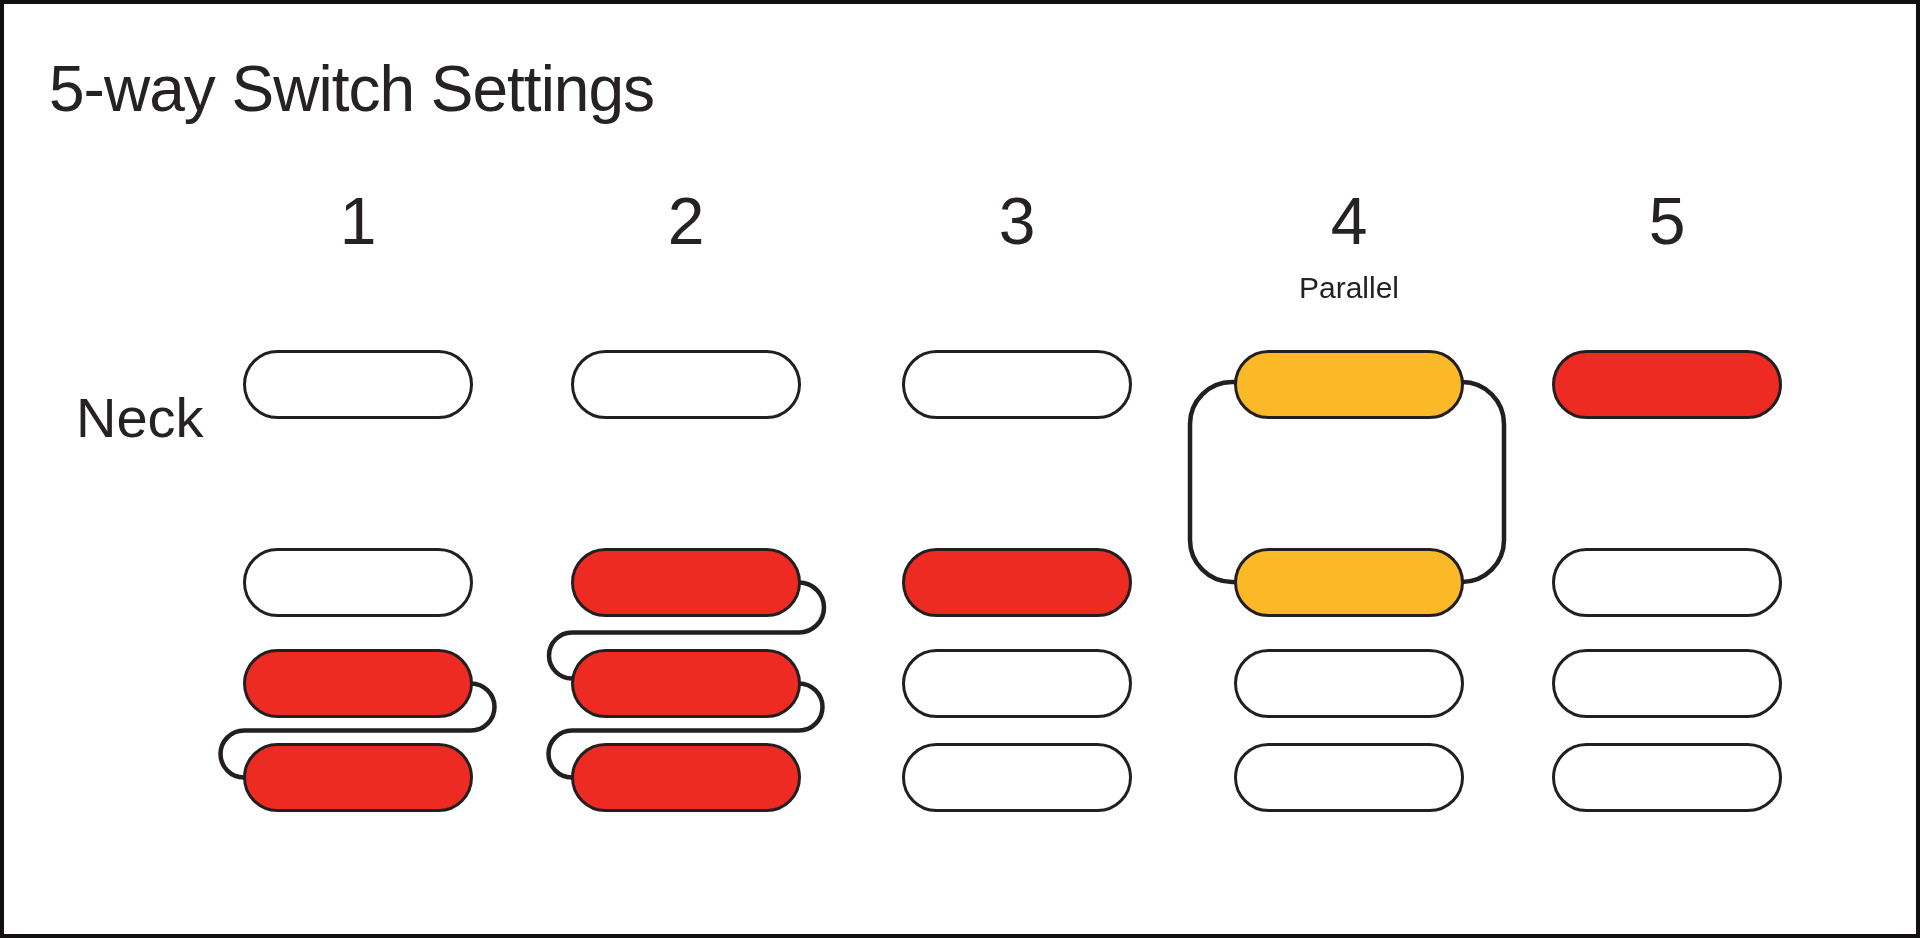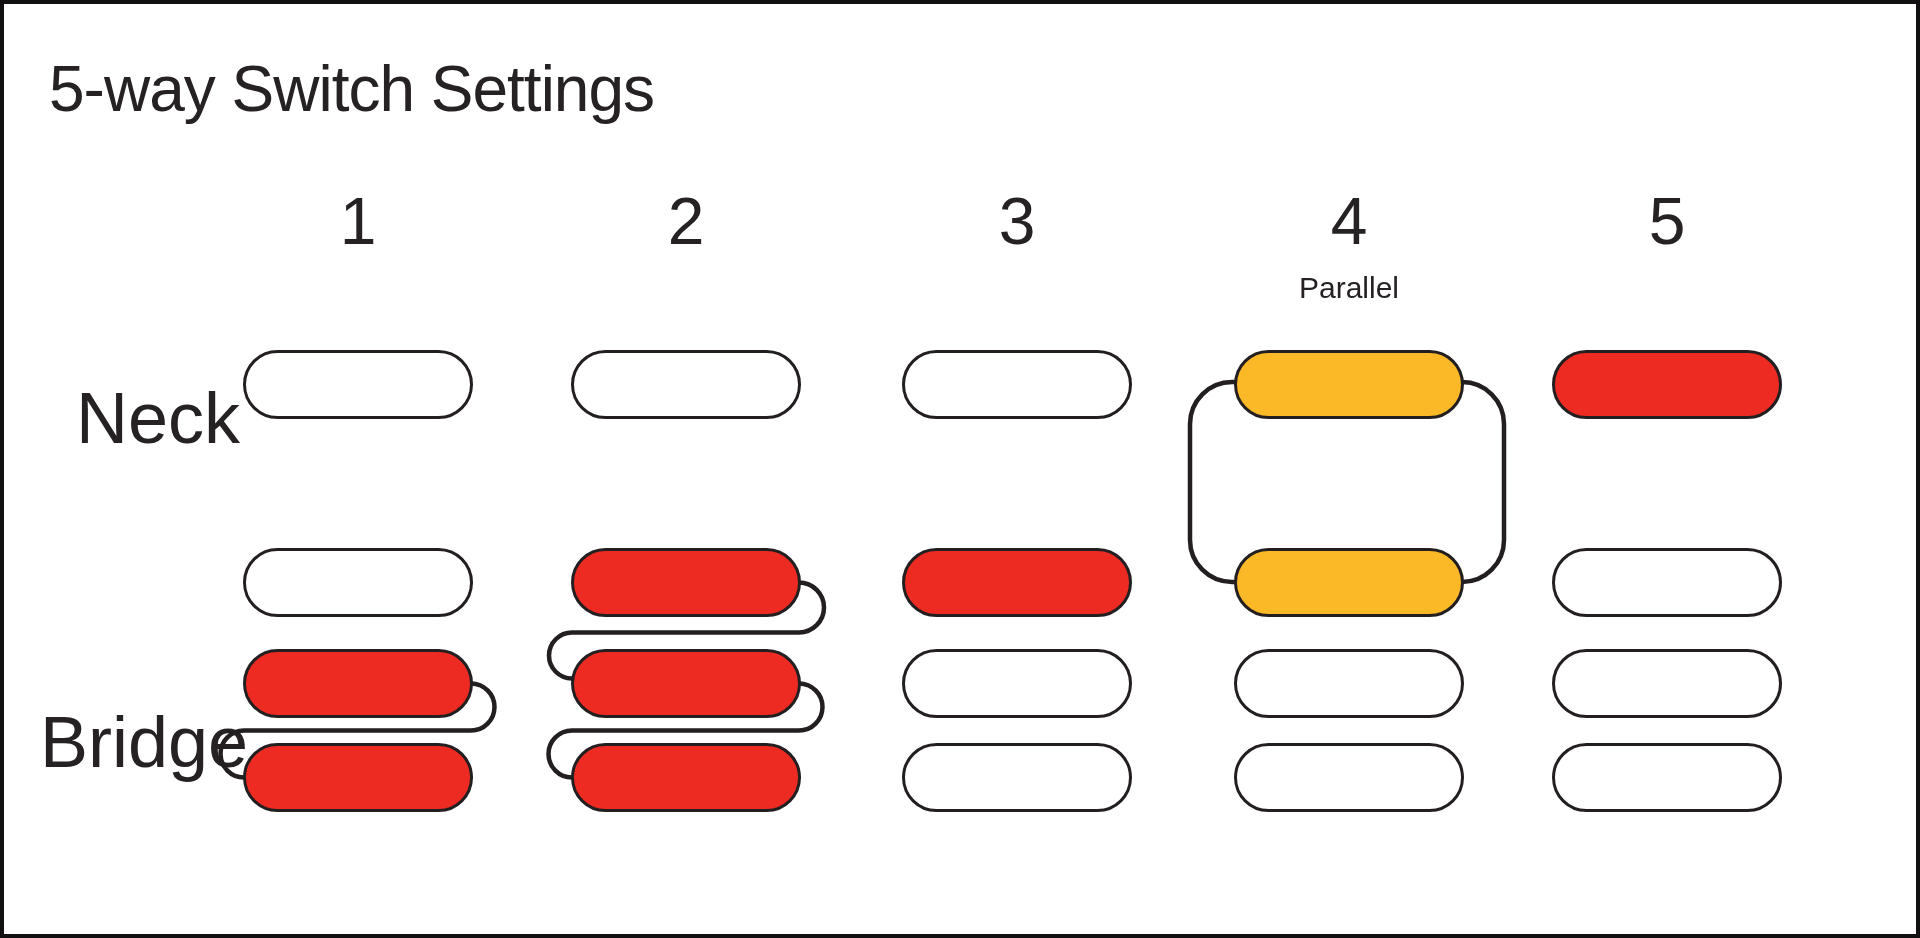--- a/index.html
+++ b/index.html
@@ -36,21 +36,21 @@
     position:absolute;
     top:260px;
     width:230px;
     text-align:center;
     font-size:30px;
     line-height:48px;
     color:#262223;
   }
   .row-label{
     position:absolute;
-    font-size:72px;
+    font-size:56px;
     line-height:56px;
     color:#262223;
   }
   .row-label.neck{left:72px;top:386px;}
   .row-label.bridge{left:36px;top:710px;}
   .pill{
     position:absolute;
     width:230px;height:69px;
     box-sizing:border-box;
     border:3.5px solid var(--outline,#231f20);
@@ -89,21 +89,20 @@
   <div class="col-header c4">4</div>
   <div class="col-header c5">5</div>
 
   <div class="col-sublabel c1"></div>
   <div class="col-sublabel c2"></div>
   <div class="col-sublabel c3"></div>
   <div class="col-sublabel c4">Parallel</div>
   <div class="col-sublabel c5"></div>
 
   <div class="row-label neck">Neck</div>
-  <div class="row-label bridge">Bridge</div>
 
   <svg id="wires" viewBox="0 0 1920 938" xmlns="http://www.w3.org/2000/svg">
 
     <rect class="wire" x="1186" y="378" width="314" height="200" rx="42"></rect>
 
     <path class="wire" d="M 467 679.5 a 23.5 23.5 0 0 1 0 47 L 240 726.5 a 23.5 23.5 0 0 0 0 47"></path>
 
     <path class="wire" d="M 795 578.5 a 25 25 0 0 1 0 50 L 568 628.5 a 23 23 0 0 0 0 46"></path>
 
     <path class="wire" d="M 795 679.5 a 23.5 23.5 0 0 1 0 47 L 568 726.5 a 23.5 23.5 0 0 0 0 47"></path>

